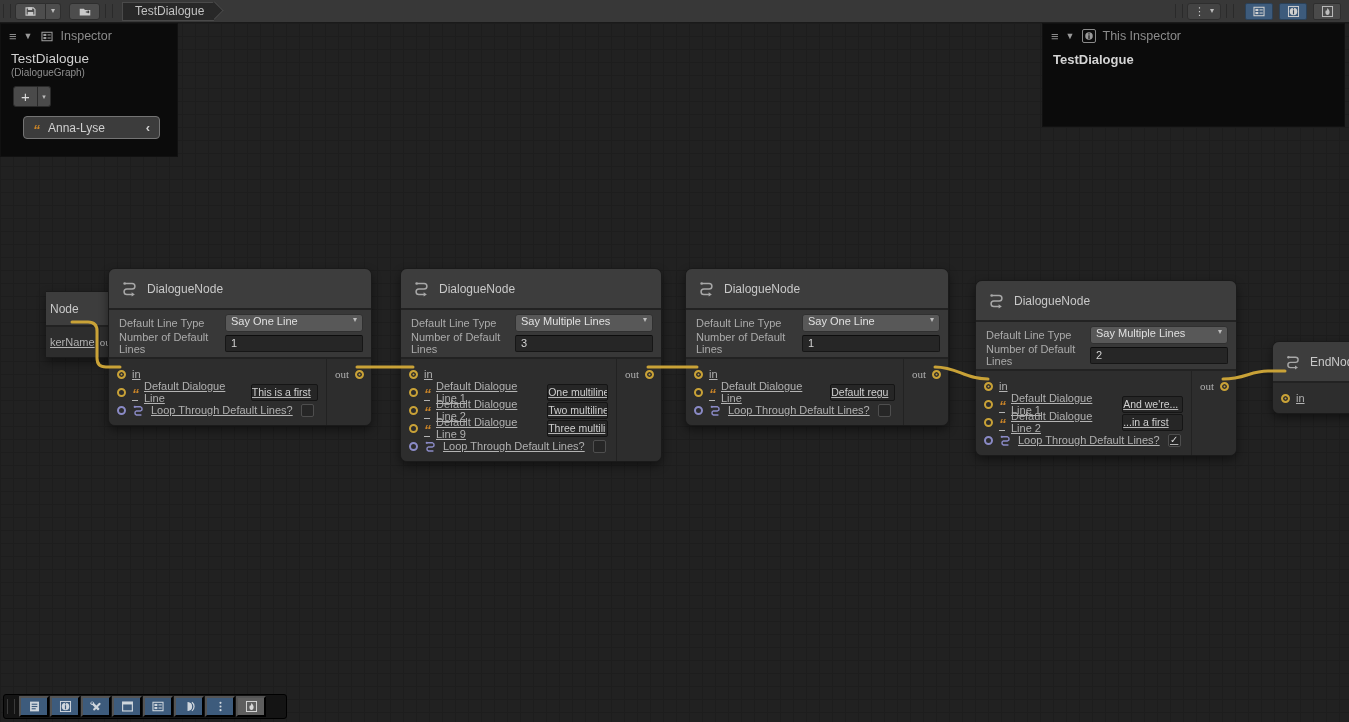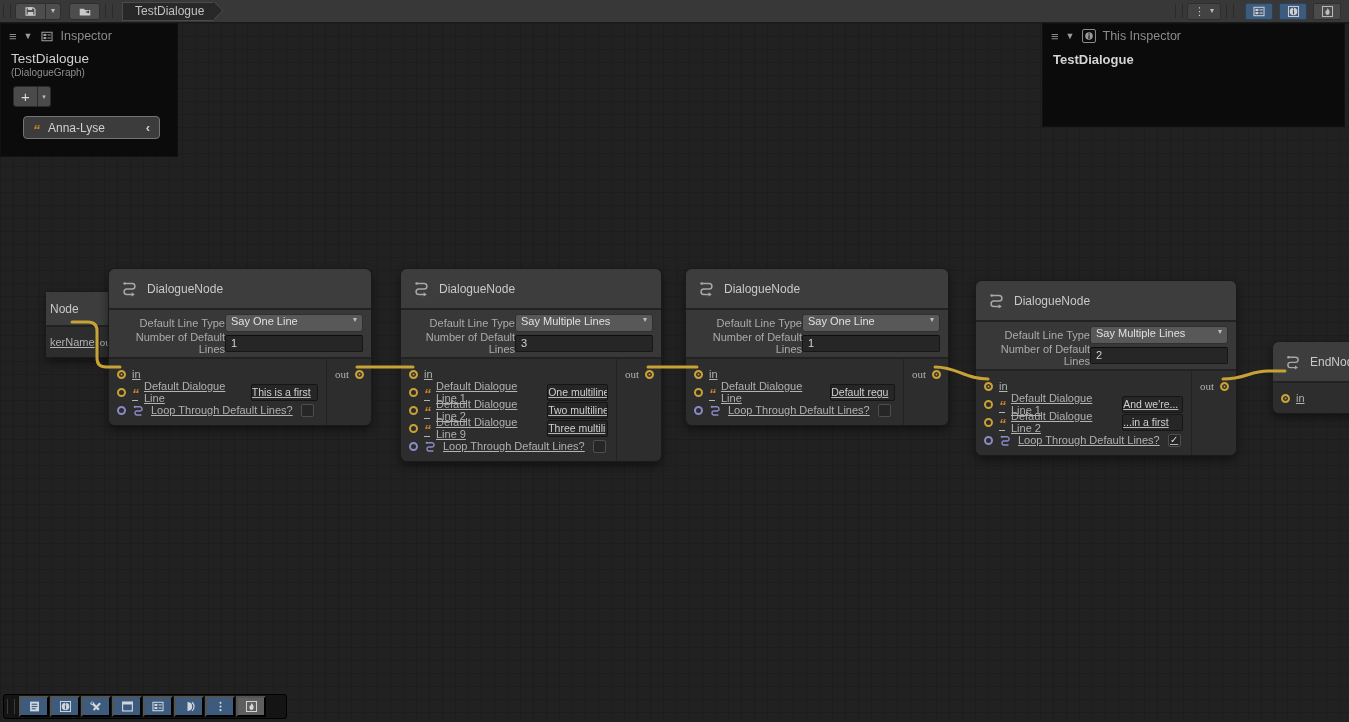--- a/index.html
+++ b/index.html
@@ -64,21 +64,21 @@
   .node-title{
     height:39px;background:#3d3d3d;border-radius:6px 6px 0 0;
     display:flex;align-items:center;gap:9px;padding:0 12px;
     color:#c9c9c9;font-size:12px;border-bottom:2px solid #222;
   }
   .node-props{
     background:#383838;padding:5px 8px 6px 10px;border-bottom:2px solid #222;
     display:flex;flex-direction:column;gap:4px;
   }
   .prop-row{display:flex;align-items:center;height:16px;}
-  .prop-label{flex:1;color:#ababab;font-size:11px;text-align:right;}
+  .prop-label{flex:1;color:#ababab;font-size:11px;}
   .dropdown{
     width:126px;height:16px;background:#585858;border:1px solid #303030;border-radius:3px;
     display:flex;align-items:flex-start;padding:0 5px;color:#e0e0e0;font-size:11px;
     justify-content:space-between;
   }
   .dropdown .dd-arrow{font-size:8px;color:#bdbdbd;}
   .text-input{
     width:126px;height:15px;background:#262626;border:1px solid #161616;border-top-color:#0d0d0d;
     border-radius:2px;display:flex;align-items:center;padding:0 5px;color:#d2d2d2;font-size:11px;
   }

